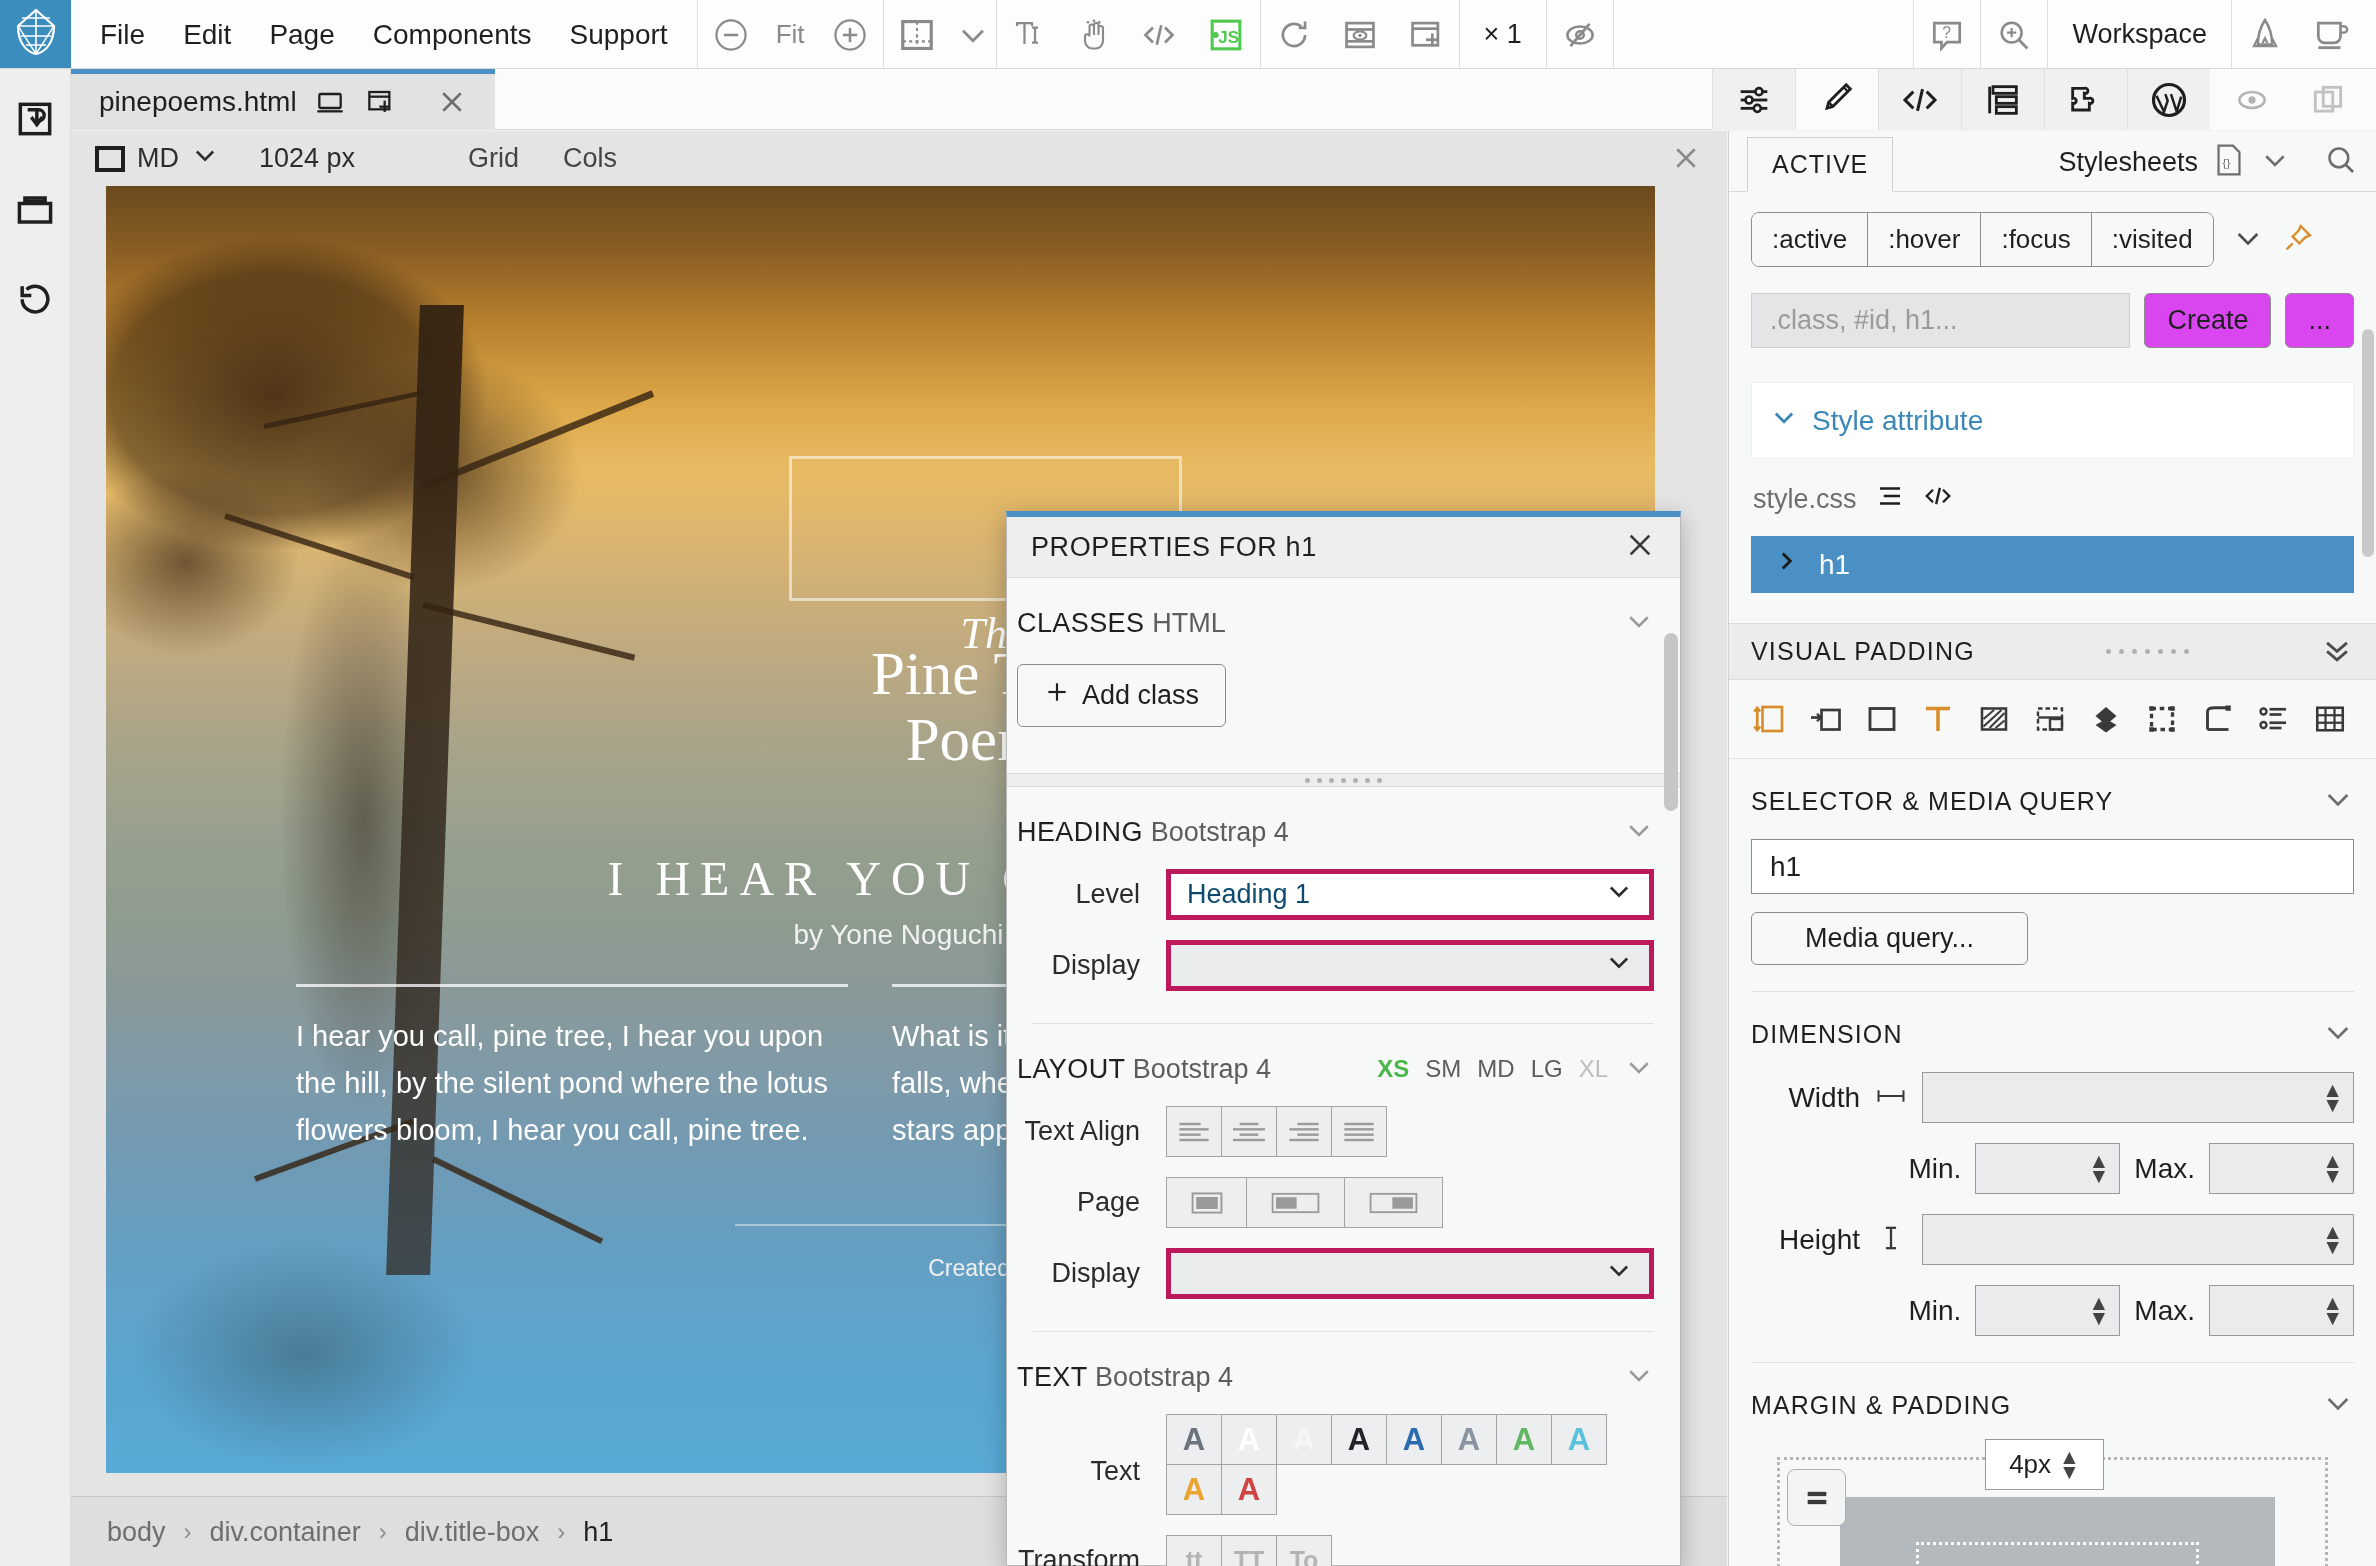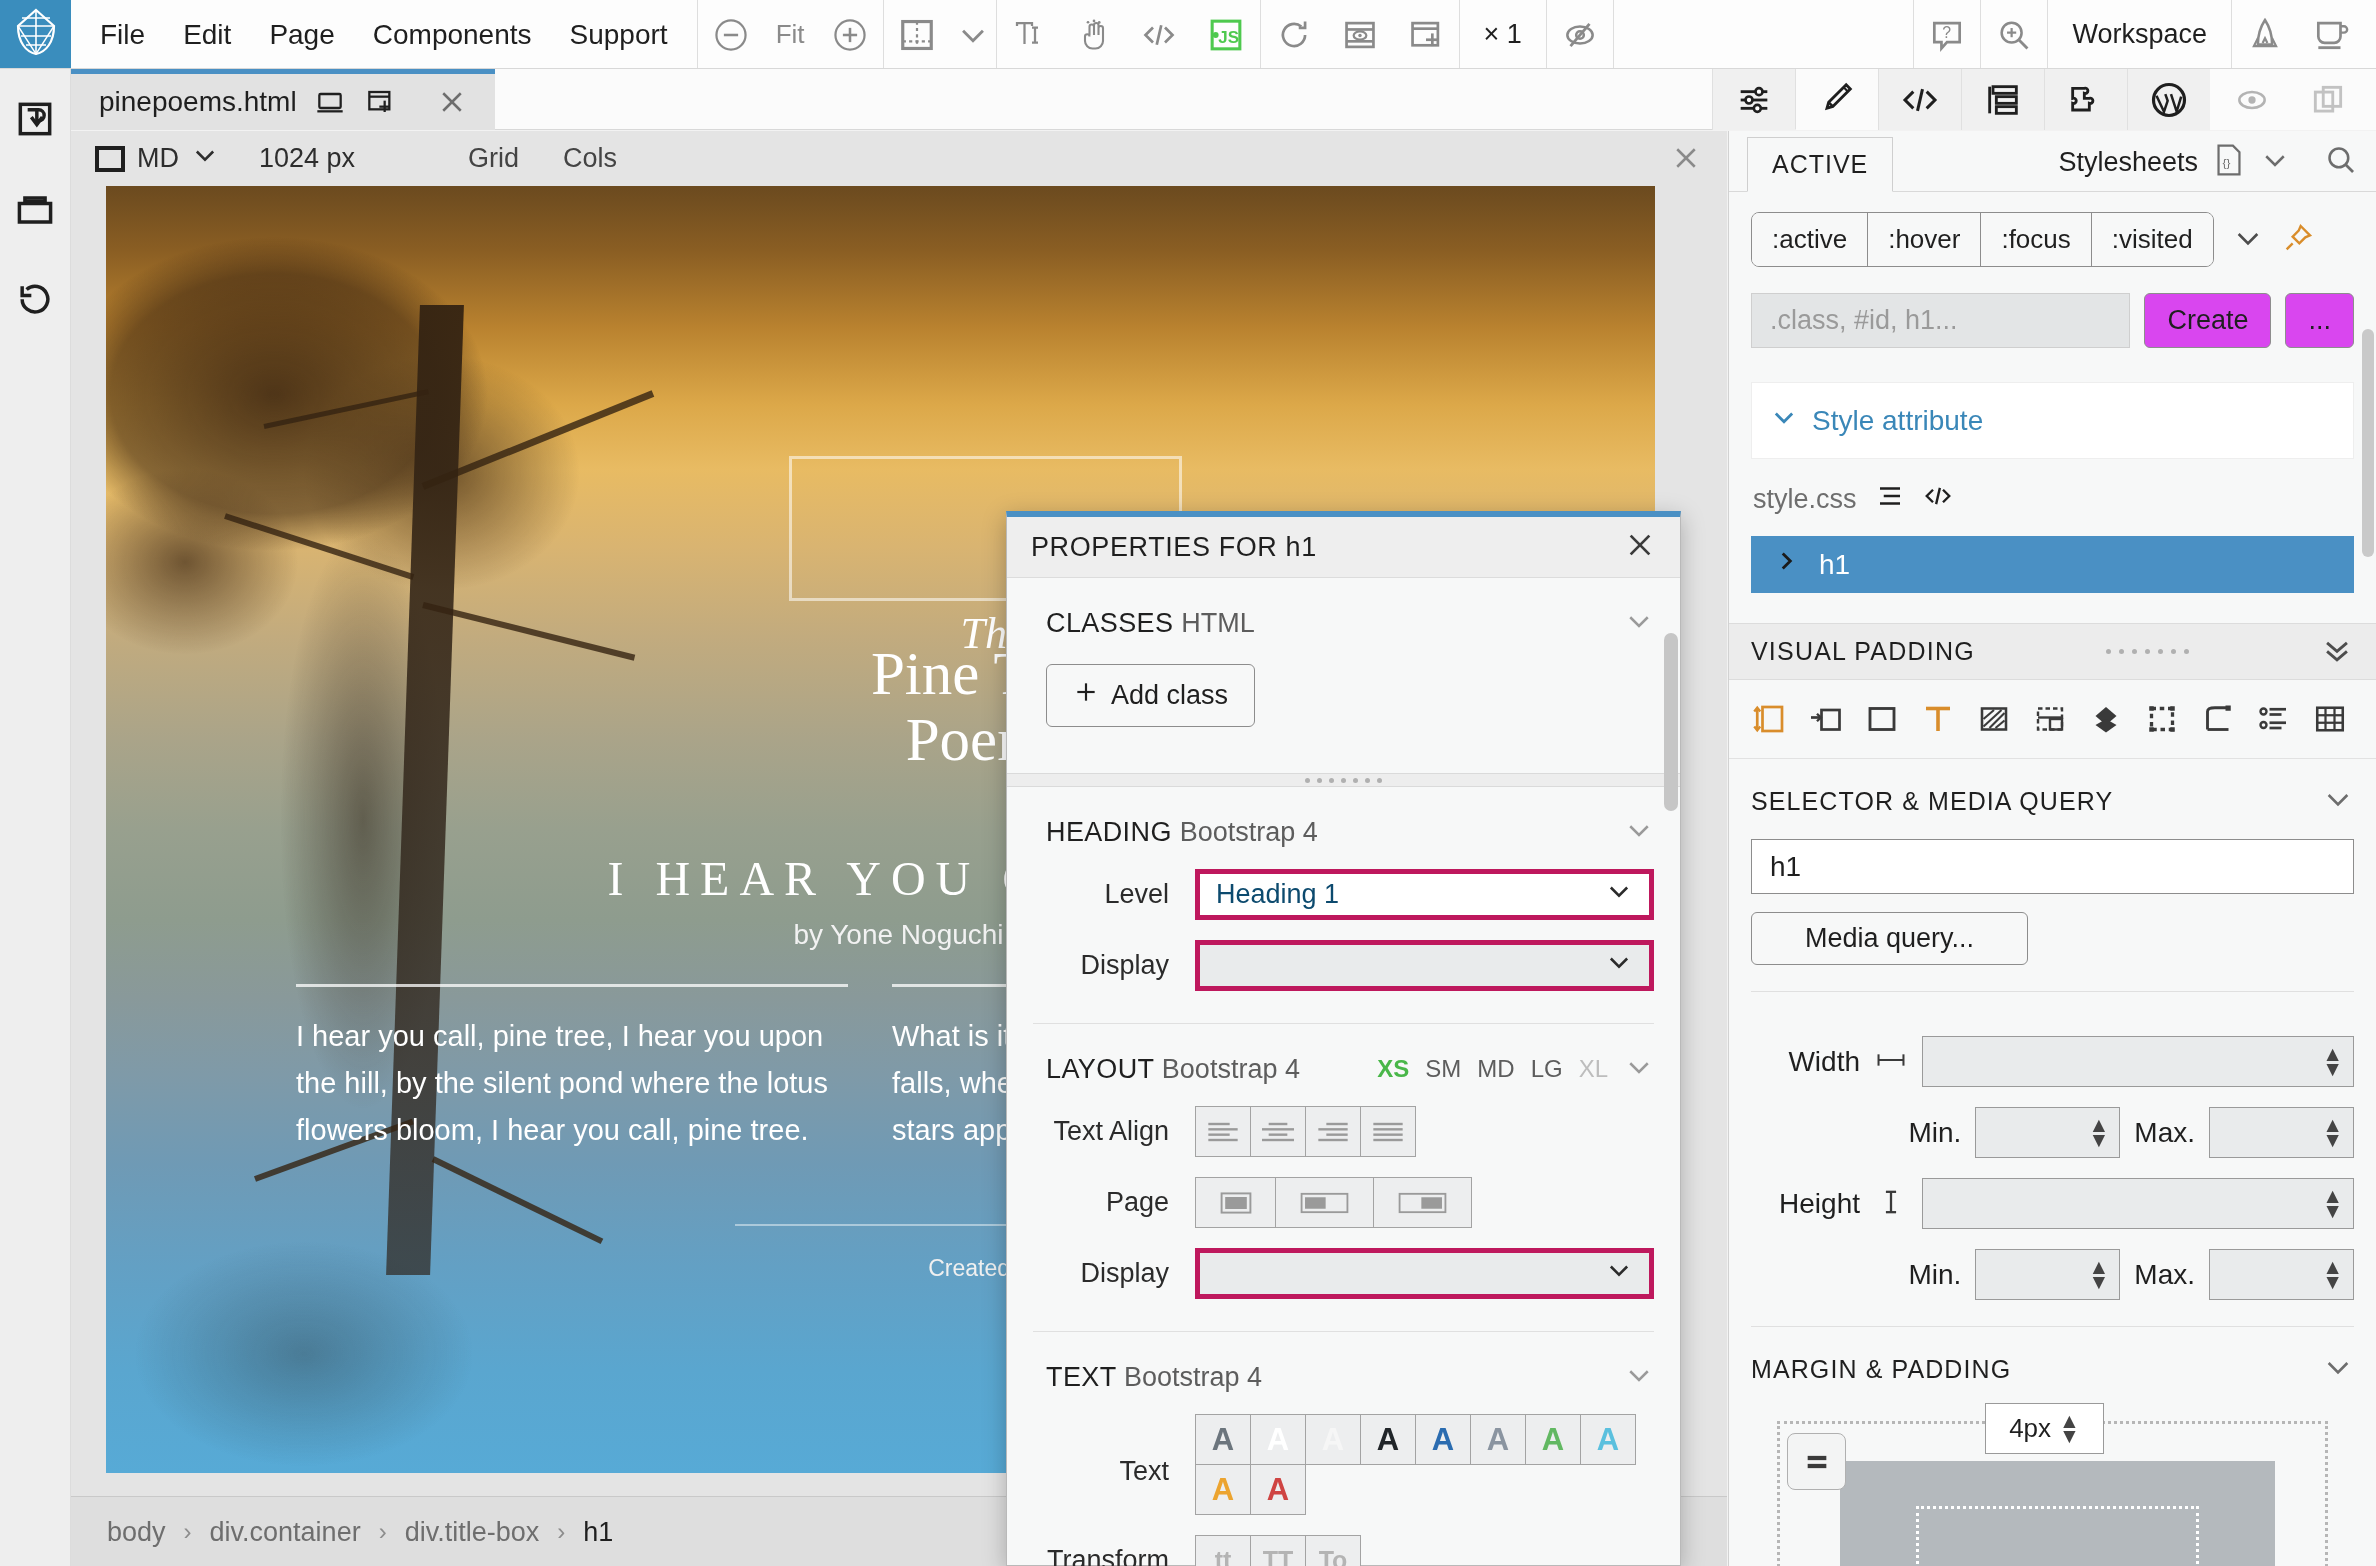--- a/index.html
+++ b/index.html
@@ -155,21 +155,21 @@
     position:absolute; left:1006px; top:511px; width:675px; height:1055px;
     background:#f7f8f8; border:1px solid #b9b9b9; box-shadow:0 6px 22px rgba(0,0,0,.25);
     border-top:6px solid #4a90c4;
   }
   .props-head {
     height:61px; background:#eeeeee; border-bottom:1px solid #dcdcdc;
     display:flex; align-items:center; padding:0 24px; justify-content:space-between;
   }
   .props-title { font-size:27px; letter-spacing:0.6px; color:#1f1f1f; }
   .props-body { position:relative; height:988px; overflow:hidden; }
-  .sect { padding:28px 26px 10px 39px; }
+  .sect { padding:28px 26px 10px 10px; }
   .sect-head { display:flex; align-items:center; justify-content:space-between; }
   .sect-title { font-size:27px; color:#1f1f1f; letter-spacing:0.4px; }
   .sect-title .light { color:#5d5d5d; letter-spacing:0; }
   .divider { height:1px; background:#e0e0e0; margin:22px 26px 0 26px; }
   .grabber { height:14px; display:flex; align-items:center; justify-content:center; gap:7px; background:#ededed; border-top:1px solid #dadada; border-bottom:1px solid #dadada;}
   .gdot { width:5px; height:5px; border-radius:50%; background:#b0b0b0; }
   .addclass {
     margin-top:24px; display:inline-flex; align-items:center; gap:12px;
     border:1px solid #8d8d8d; border-radius:6px; padding:14px 26px; font-size:27px;
     background:#f7f8f8; color:#1f1f1f;
@@ -1065,20 +1065,28 @@
               <polyline points="5,9 12,16 19,9" fill="none" stroke="#6d6d6d" stroke-width="2"></polyline>
             </svg>
         </span>
       </div>
       <div class="rp-input">h1</div>
       <div class="rp-mq">Media query...</div>
     </div>
     <div class="rp-div"></div>
 
     <div class="rp-sect">
+      <div class="rp-sect-head">
+        <span class="rp-sect-title">DIMENSION</span>
+        <span>
+          <svg width="32" height="32" viewBox="0 0 24 24">
+              <polyline points="5,9 12,16 19,9" fill="none" stroke="#6d6d6d" stroke-width="2"></polyline>
+            </svg>
+        </span>
+      </div>
 
       <div class="dimrow">
         <span class="dimlabel" style="width:109px;text-align:right;">Width</span>
         <span>
           <svg width="34" height="24" viewBox="0 0 30 18">
               <line x1="4" y1="9" x2="26" y2="9" stroke="#3a3a3a" stroke-width="1.8"></line>
               <line x1="4" y1="4" x2="4" y2="14" stroke="#3a3a3a" stroke-width="1.8"></line>
               <line x1="26" y1="4" x2="26" y2="14" stroke="#3a3a3a" stroke-width="1.8"></line>
             </svg>
         </span>

